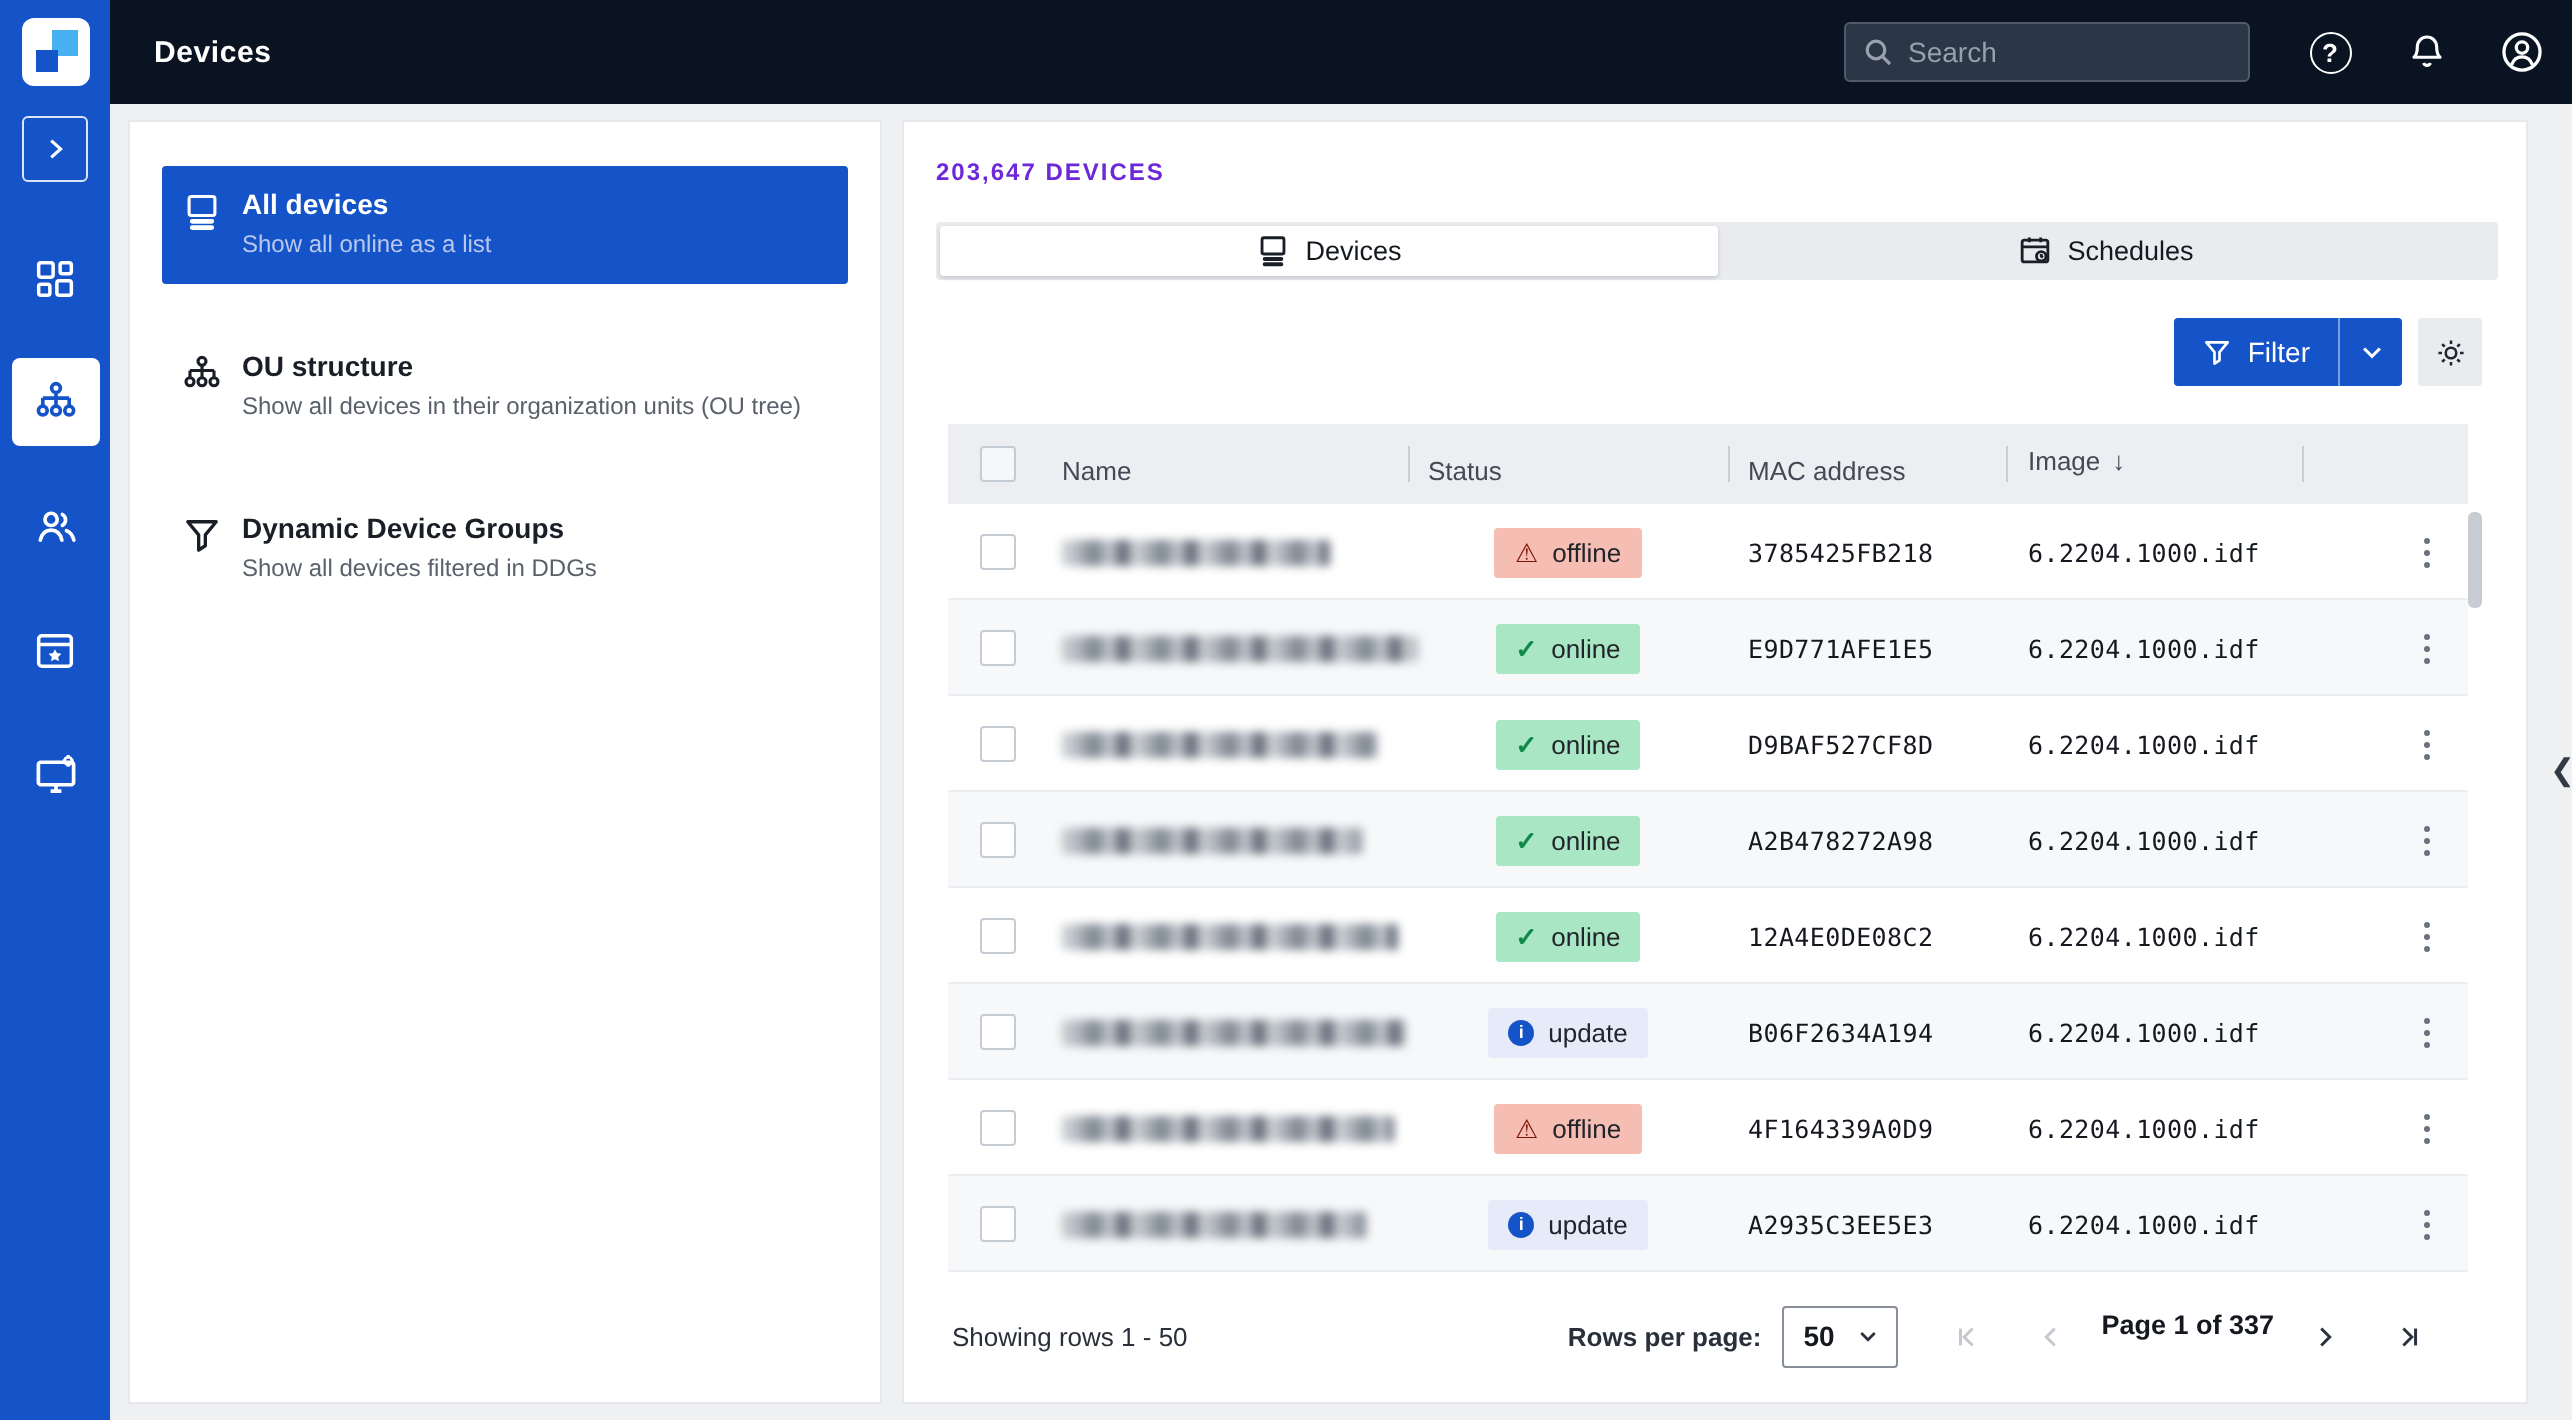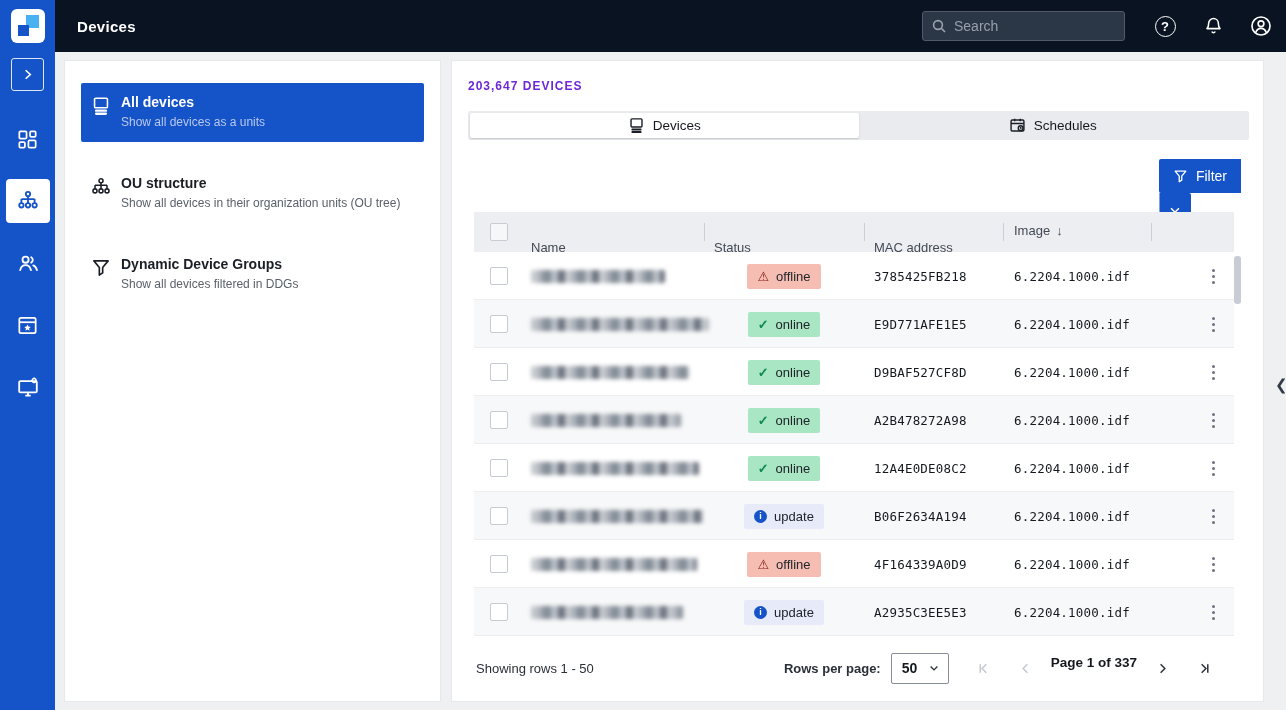--- a/index.html
+++ b/index.html
@@ -41,29 +41,29 @@
   .view-item.selected .v-ico, .view-item.selected .v-title { color:#fff; }
   .view-item.selected .v-desc { color:#b9c8ef; }
 
   
   .count-label { position:absolute; left:16px; top:18px; font-size:12px; font-weight:700; letter-spacing:1px; color:#6d28d9; }
   .tabbar { position:absolute; left:16px; top:50px; width:781px; height:29px; background:#e9ebee; border-radius:2px; display:flex; padding:2px; }
   .tab { flex:1; display:flex; align-items:center; justify-content:center; gap:8px; font-size:13.5px; color:#14181f; cursor:pointer; border-radius:2px; }
   .tab.active { background:#fff; box-shadow:0 1px 2px rgba(20,30,50,.18); font-weight:400; }
   .tab .t-ico { width:17px; height:17px; color:#1a1f27; }
 
-  .toolbar { position:absolute; top:98px; right:22px; display:flex; align-items:flex-start;flex-direction:column; }
+  .toolbar { position:absolute; top:98px; right:22px; display:flex; align-items:flex-end; }
   .btn-filter { height:34px; background:#1553c8; color:#fff; border:none; border-radius:2px 0 0 2px; font-size:14px; font-family:"Liberation Sans",sans-serif; display:flex; align-items:center; gap:8px; padding:0 14px; cursor:pointer; }
   .btn-filter-dd { height:34px; width:32px; background:#1553c8; color:#fff; border:none; border-left:1px solid rgba(255,255,255,.45); border-radius:0 2px 2px 0; display:flex; align-items:center; justify-content:center; cursor:pointer; }
   .btn-gear { height:34px; width:32px; margin-left:8px; background:#e9ebee; border:none; border-radius:2px; color:#21262e; display:flex; align-items:center; justify-content:center; cursor:pointer; }
 
   
   .table { position:absolute; left:22px; top:151px; width:760px; }
   .thead { height:40px; background:#eceef1; position:relative; display:flex; align-items:center; }
-  .th { font-size:13px; color:#434a55; position:absolute; top:28px; }
+  .th { font-size:13px; color:#434a55; position:absolute; top:16px; }
   .th-name { left:57px; } .th-status { left:240px; } .th-mac { left:400px; } .th-image { left:540px; display:flex; gap:6px; align-items:center; top:11px; }
   .sort-arrow { font-size:13px; color:#434a55; }
   .vsep { position:absolute; top:11px; width:1px; height:18px; background:#c9ced6; }
   .checkbox { width:18px; height:18px; border:1px solid #c6ccd4; border-radius:2px; background:#fff; display:inline-block; cursor:pointer; }
   .thead .checkbox { position:absolute; left:16px; top:11px; background:rgba(255,255,255,.55); }
 
   .trow { height:48px; position:relative; border-bottom:1px solid #ecedf0; background:#fff; }
   .trow.alt { background:#f7f8f9; }
   .trow .checkbox { position:absolute; left:16px; top:15px; }
   .name-blur { position:absolute; left:57px; top:18px; height:13px; border-radius:2px; filter:blur(2.3px);
@@ -211,21 +211,21 @@
 
   <div class="view-item selected">
     <span class="v-ico">
       <svg width="20" height="20" viewBox="0 0 18 18" fill="none" stroke="currentColor" stroke-width="1.4">
           <rect x="3.2" y="2" width="11.6" height="8.6" rx="1"></rect>
           <path d="M4.6 13.2h8.8M4.6 16h8.8" stroke-width="2.1" stroke-linecap="round"></path>
         </svg>
     </span>
     <div>
       <div class="v-title">All devices</div>
-      <div class="v-desc">Show all devices as a units</div>
+      <div class="v-desc">Show all online as a list</div>
     </div>
   </div>
 
   <div class="view-item">
     <span class="v-ico">
       <svg width="20" height="20" viewBox="0 0 18 18" fill="none" stroke="currentColor" stroke-width="1.4">
           <circle cx="9" cy="3.3" r="1.8"></circle>
           <path d="M9 5.1 V7.4 M3.6 7.4 H14.4 M3.6 7.4 V10.6 M9 7.4 V10.6 M14.4 7.4 V10.6"></path>
           <circle cx="3.6" cy="12.5" r="1.8"></circle>
           <circle cx="9" cy="12.5" r="1.8"></circle>

